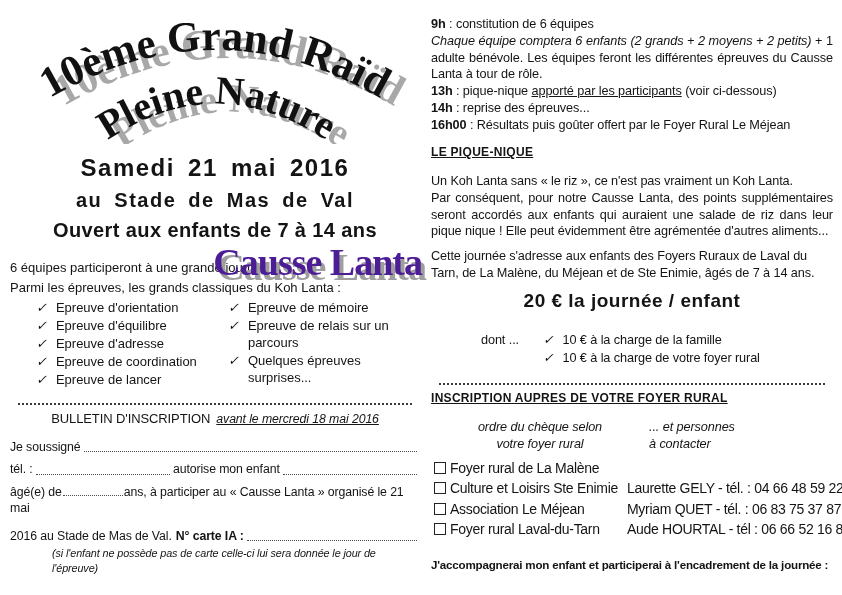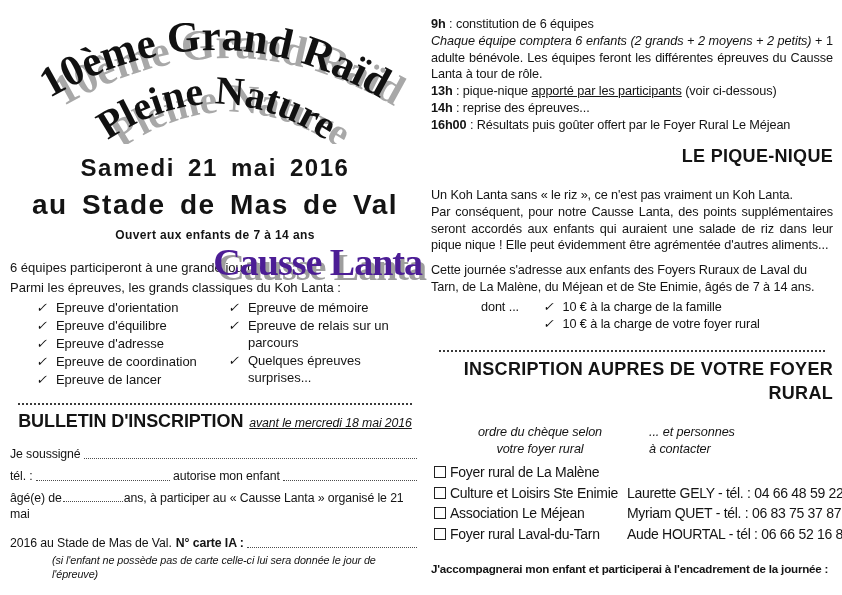--- a/index.html
+++ b/index.html
@@ -20,60 +20,60 @@
 
   .causse-art {
     position:absolute; right:-2px; top:-22px; white-space:nowrap;
     font-family:"Liberation Serif", serif; font-weight:bold; font-size:38px;
     letter-spacing:-1px; color:#4c1d95;
     text-shadow:4px 5px 0 #9e9e9e;
   }
 
   
   .h-date  { margin:8px 0 0; text-align:center; font-weight:bold; font-size:24px; letter-spacing:1.5px; word-spacing:5px; }
-  .h-venue { margin:3px 0 0; text-align:center; font-weight:bold; font-size:28px; letter-spacing:1.5px; word-spacing:5px; }
-  .h-ages  { margin:4px 0 0; text-align:center; font-weight:bold; font-size:12px; letter-spacing:0.4px; }
+  .h-venue { margin:3px 0 0; text-align:center; font-weight:bold; font-size:20px; letter-spacing:1.5px; word-spacing:5px; }
+  .h-ages  { margin:4px 0 0; text-align:center; font-weight:bold; font-size:20px; letter-spacing:0.4px; }
 
   .intro { position:relative; margin-top:16px; }
   .intro p { margin:0 0 2px; }
 
   
   .events { display:flex; margin-top:3px; }
   .ev-col1 { width:218px; box-sizing:border-box; padding-left:26px; }
   .ev-col2 { flex:1; }
   .ev { display:flex; gap:9px; margin-bottom:1px; }
   .chk-glyph { font-style:italic; flex:none; }
 
   .also-line { margin-top:9px; }
   .u-bold { font-weight:bold; text-decoration:underline; }
 
   
   .cutline { border-top:2px dotted #3a3a3a; height:0; margin:13px 8px 0; }
 
   
   .bulletin { font-size:12.3px; letter-spacing:-0.1px; }
   .b-head { text-align:center; margin-top:5px; }
-  .b-title { font-weight:bold; font-size:18px; }
+  .b-title { font-weight:normal; font-size:13px; }
   .b-deadline { text-decoration:underline; margin-left:6px;font-style:italic; }
   .frow { display:flex; align-items:flex-end; margin-top:6px; white-space:nowrap;text-align:center; }
   .dots { flex:1; border-bottom:1.6px dotted #4c4c4c; margin:0 3px 3px; min-width:14px; }
   .dots-inline { display:inline-block; width:60px; border-bottom:1.6px dotted #4c4c4c; height:11px; margin:0 1px; }
   .para-line { margin-top:6px; }
   .b-bold { font-weight:bold; }
   .note-italic { font-style:italic; font-size:10.8px; margin:2px 0 0 42px; }
   .checkbox { display:inline-block; width:10px; height:10px; border:1.6px solid #222; margin:0 4px -1px 3px; background:#fff; }
 
   
   .col-right { font-size:12.7px; letter-spacing:-0.1px; }
   .sched p { margin:0; }
   .sched .just { text-align:justify; }
   .nowrap { white-space:nowrap; }
   .it { font-style:italic; }
   .un { text-decoration:underline; }
-  .sec-title { text-align:right; font-weight:bold; font-size:18px; letter-spacing:0.3px; }
+  .sec-title { text-align:left; font-weight:bold; text-decoration:underline; font-size:12px; letter-spacing:0.3px; }
   .mt12 { margin-top:12px; } .mt8 { margin-top:8px; } .mt6 { margin-top:6px; }
   .just { text-align:justify; }
   .price { text-align:center; font-weight:bold; font-size:19px; margin-top:6px; letter-spacing:0.5px; }
   .dont-row { display:flex; margin-top:3px; }
   .dont-label { margin-left:50px; width:62px; flex:none; }
   .dont-list .ev { margin-bottom:1px; }
 
   .insc-headers { display:flex; margin-top:9px; font-style:italic; }
   .insc-h1 { width:218px; text-align:center; }
   .insc-h2 { flex:1; text-align:left; }
@@ -199,20 +199,21 @@
       <p><b>13h</b><span> : pique-nique </span><span class="un">apporté par les participants</span><span> (voir ci-dessous)</span></p>
       <p><b>14h</b><span> : reprise des épreuves...</span></p>
       <p class="nowrap"><b>16h00</b><span> : Résultats puis goûter offert par le Foyer Rural Le Méjean</span></p>
     </div>
 
     <p class="sec-title mt12">LE PIQUE-NIQUE</p>
     <p class="mt8" style="margin-bottom:0">Un Koh Lanta sans « le riz », ce n'est pas vraiment un Koh Lanta.</p>
     <p class="just" style="margin:0">Par conséquent, pour notre Causse Lanta, des points supplémentaires seront accordés aux enfants qui auraient une salade de riz dans leur pique nique ! Elle peut évidemment être agrémentée d'autres aliments...</p>
 
     <p class="mt8" style="margin-bottom:0">Cette journée s'adresse aux enfants des Foyers Ruraux de Laval du Tarn, de La Malène, du Méjean et de Ste Enimie, âgés de 7 à 14 ans.</p>
+    <p class="price">20 € la journée / enfant</p>
 
     <div class="dont-row">
       <span class="dont-label">dont ...</span>
       <div class="dont-list">
         <div class="ev">
             <span class="chk-glyph">✓</span>
             <span>10 € à la charge de la famille</span>
           </div>
         <div class="ev">
             <span class="chk-glyph">✓</span>

